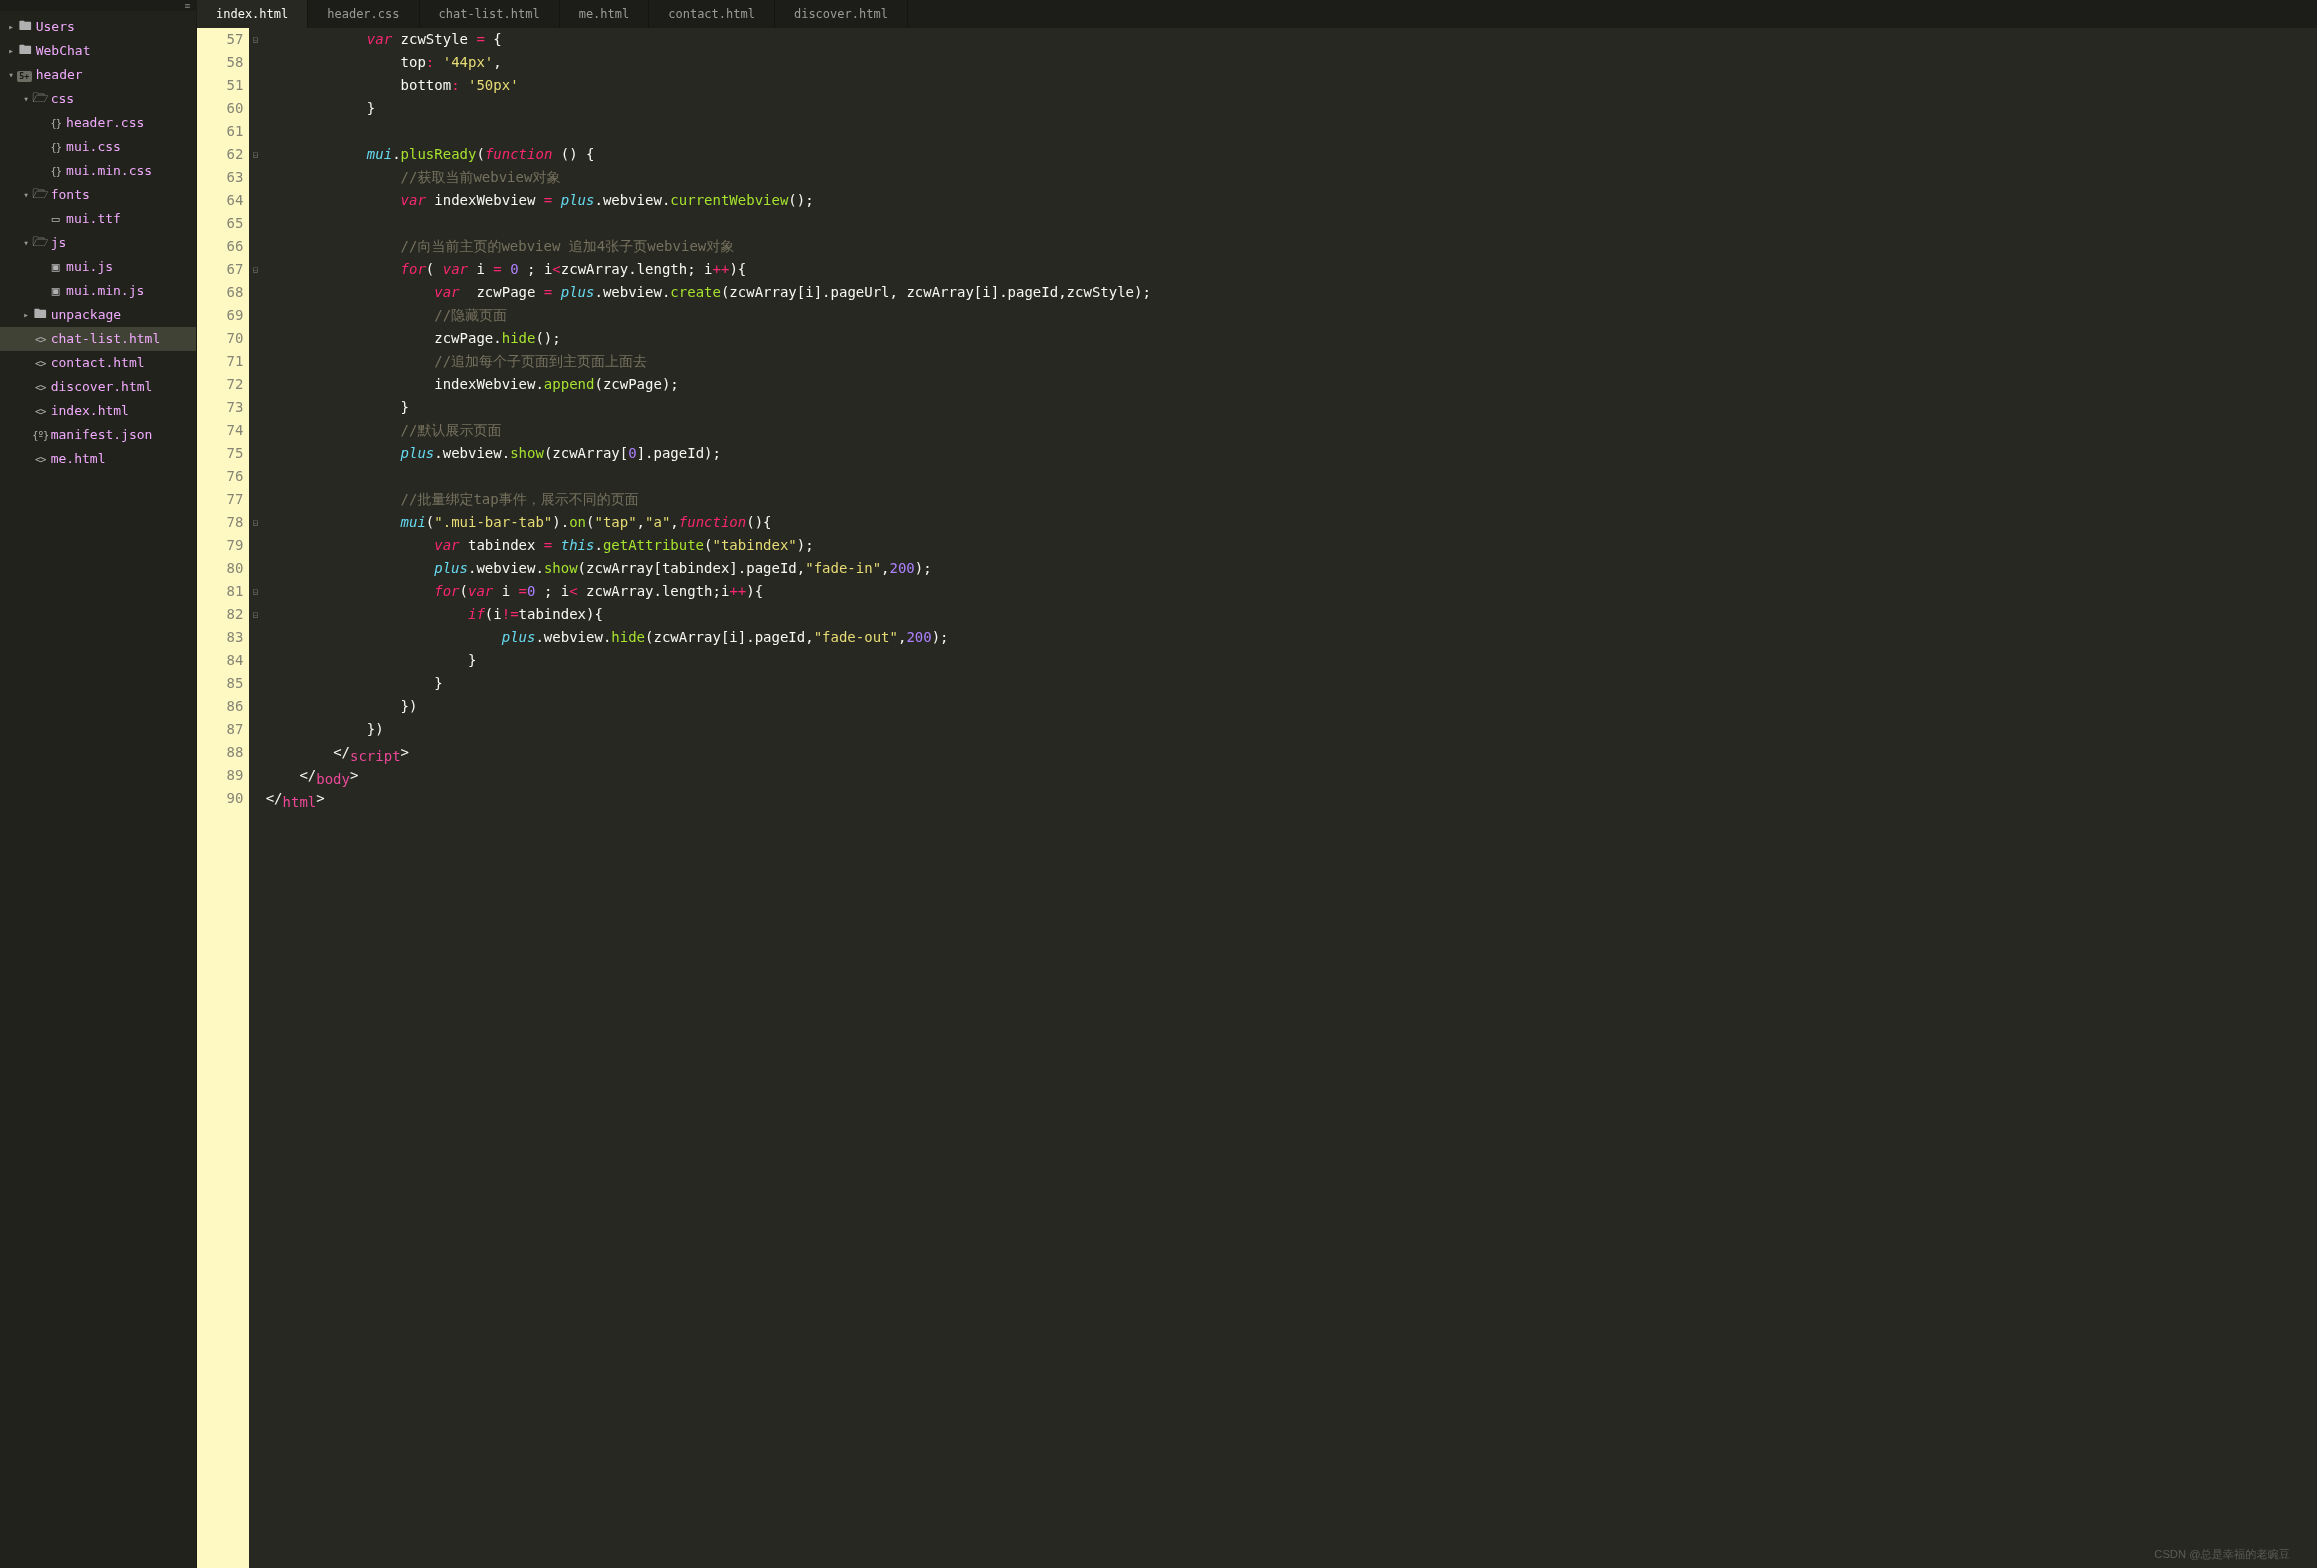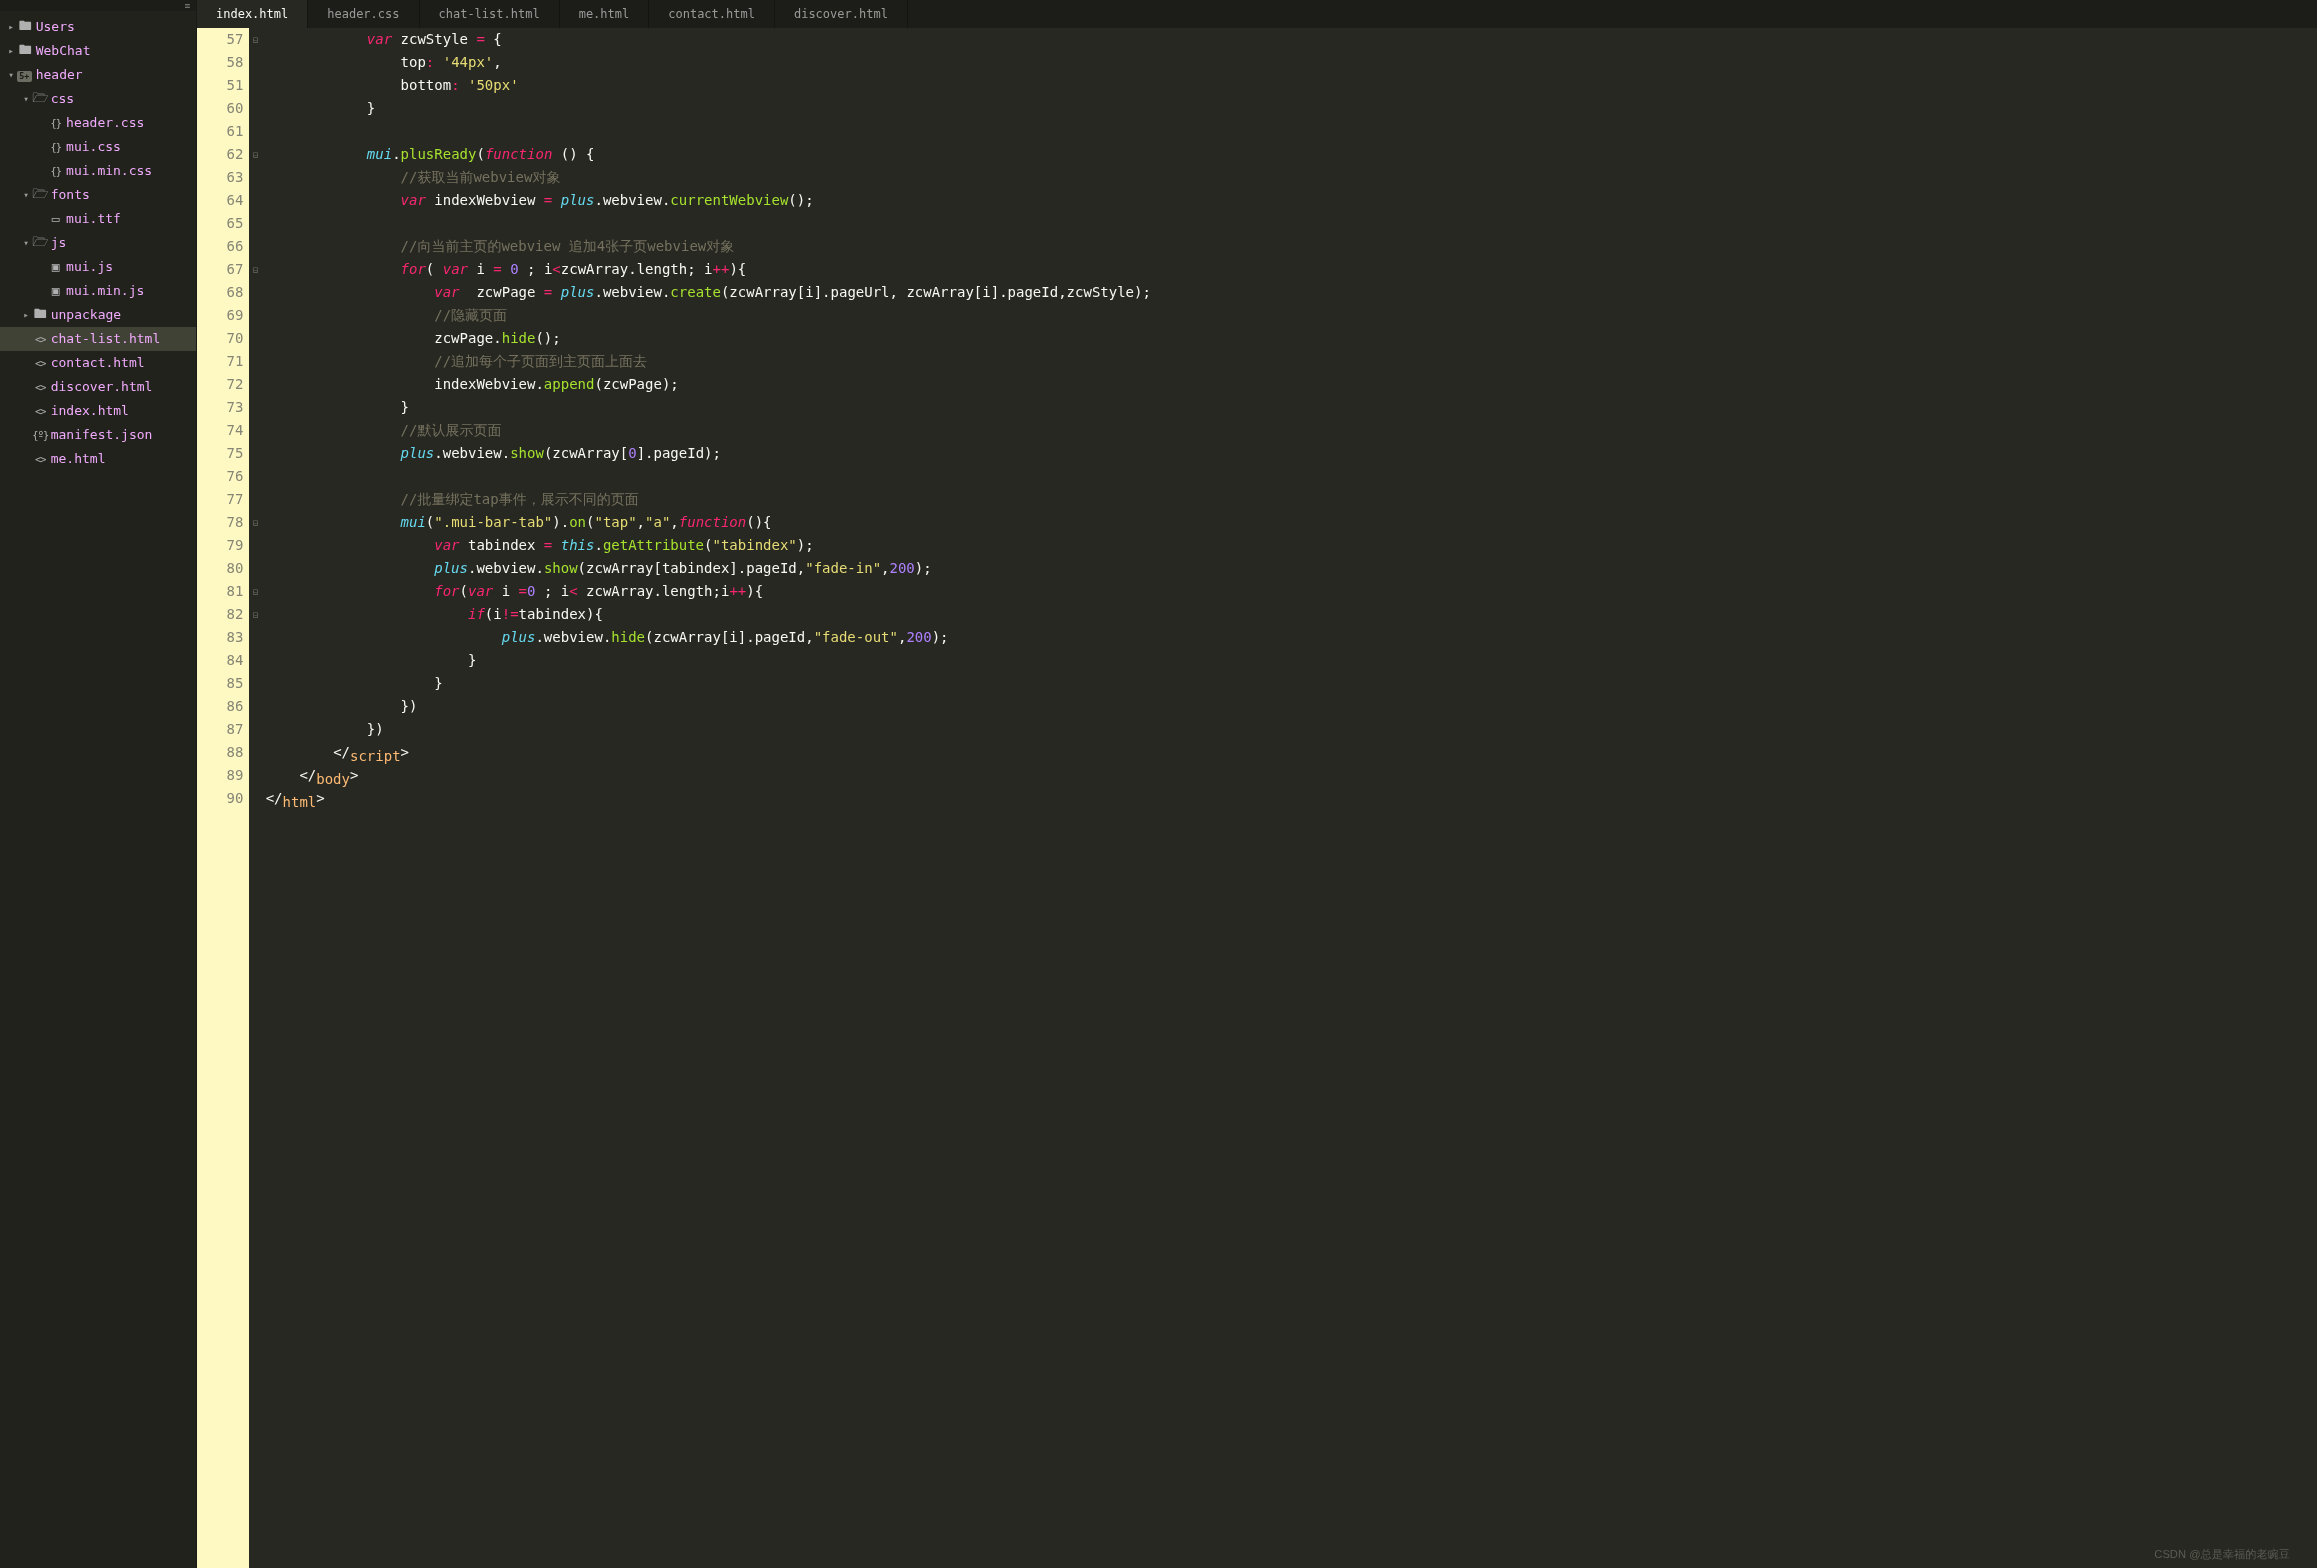--- a/index.html
+++ b/index.html
@@ -156,21 +156,21 @@
   
   .kw    { color: #f92672; font-style: italic; }                            
   .fnname{ color: #a6e22e; }                            
   .num   { color: #ae81ff; }                            
   .str   { color: #e6db74; }                            
   .cm    { color: #75715e; }                            
   .ident { color: #f8f8f2; }                            
   .op    { color: #f92672; }                            
   .obj   { color: #66d9ef; font-style: italic; }        
   .punct { color: #f8f8f2; }
-  .tag   { color: #fdba74; margin-top: 8px; }                            
+  .tag   { color: #ec4899; margin-top: 8px; }                            
   .tagb  { color: #f8f8f2; }                            
   .ocur  { color: #f8f8f2; }                            
 
   .watermark {
     position: fixed;
     right: 27px;
     bottom: 5.6px;
     color: #5b5c53;
     font-size: 11.2px;
     font-family: sans-serif;

